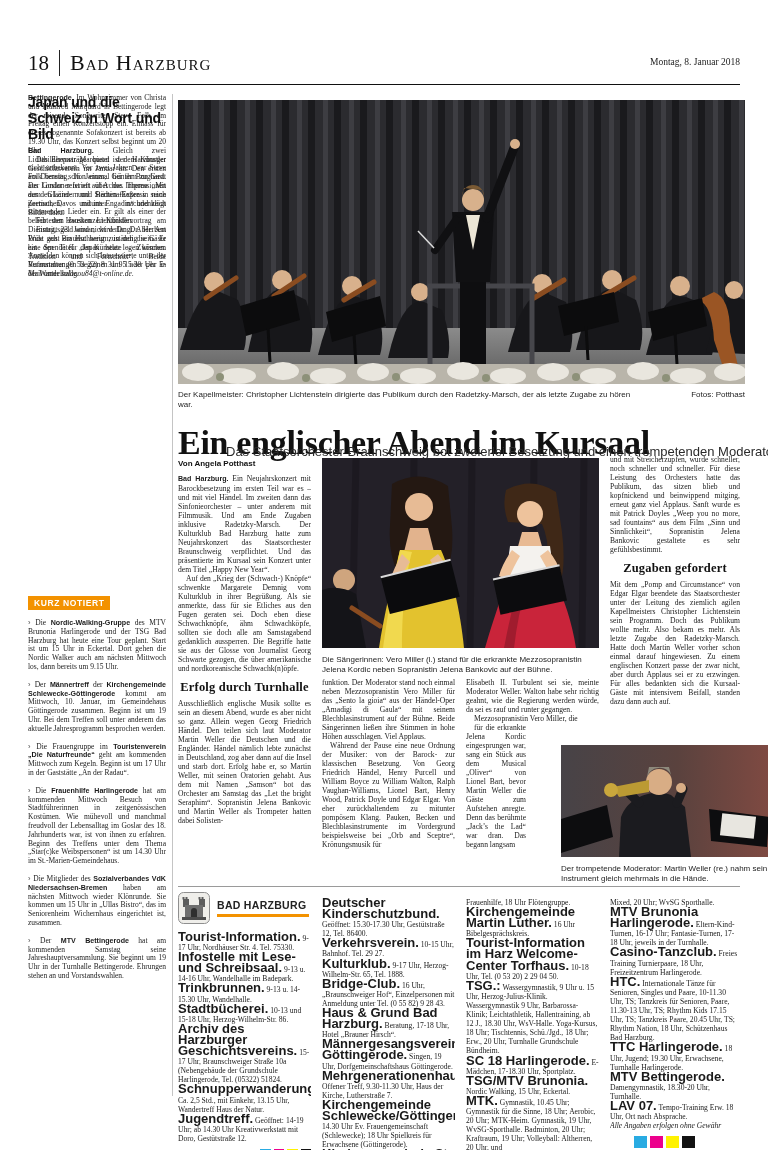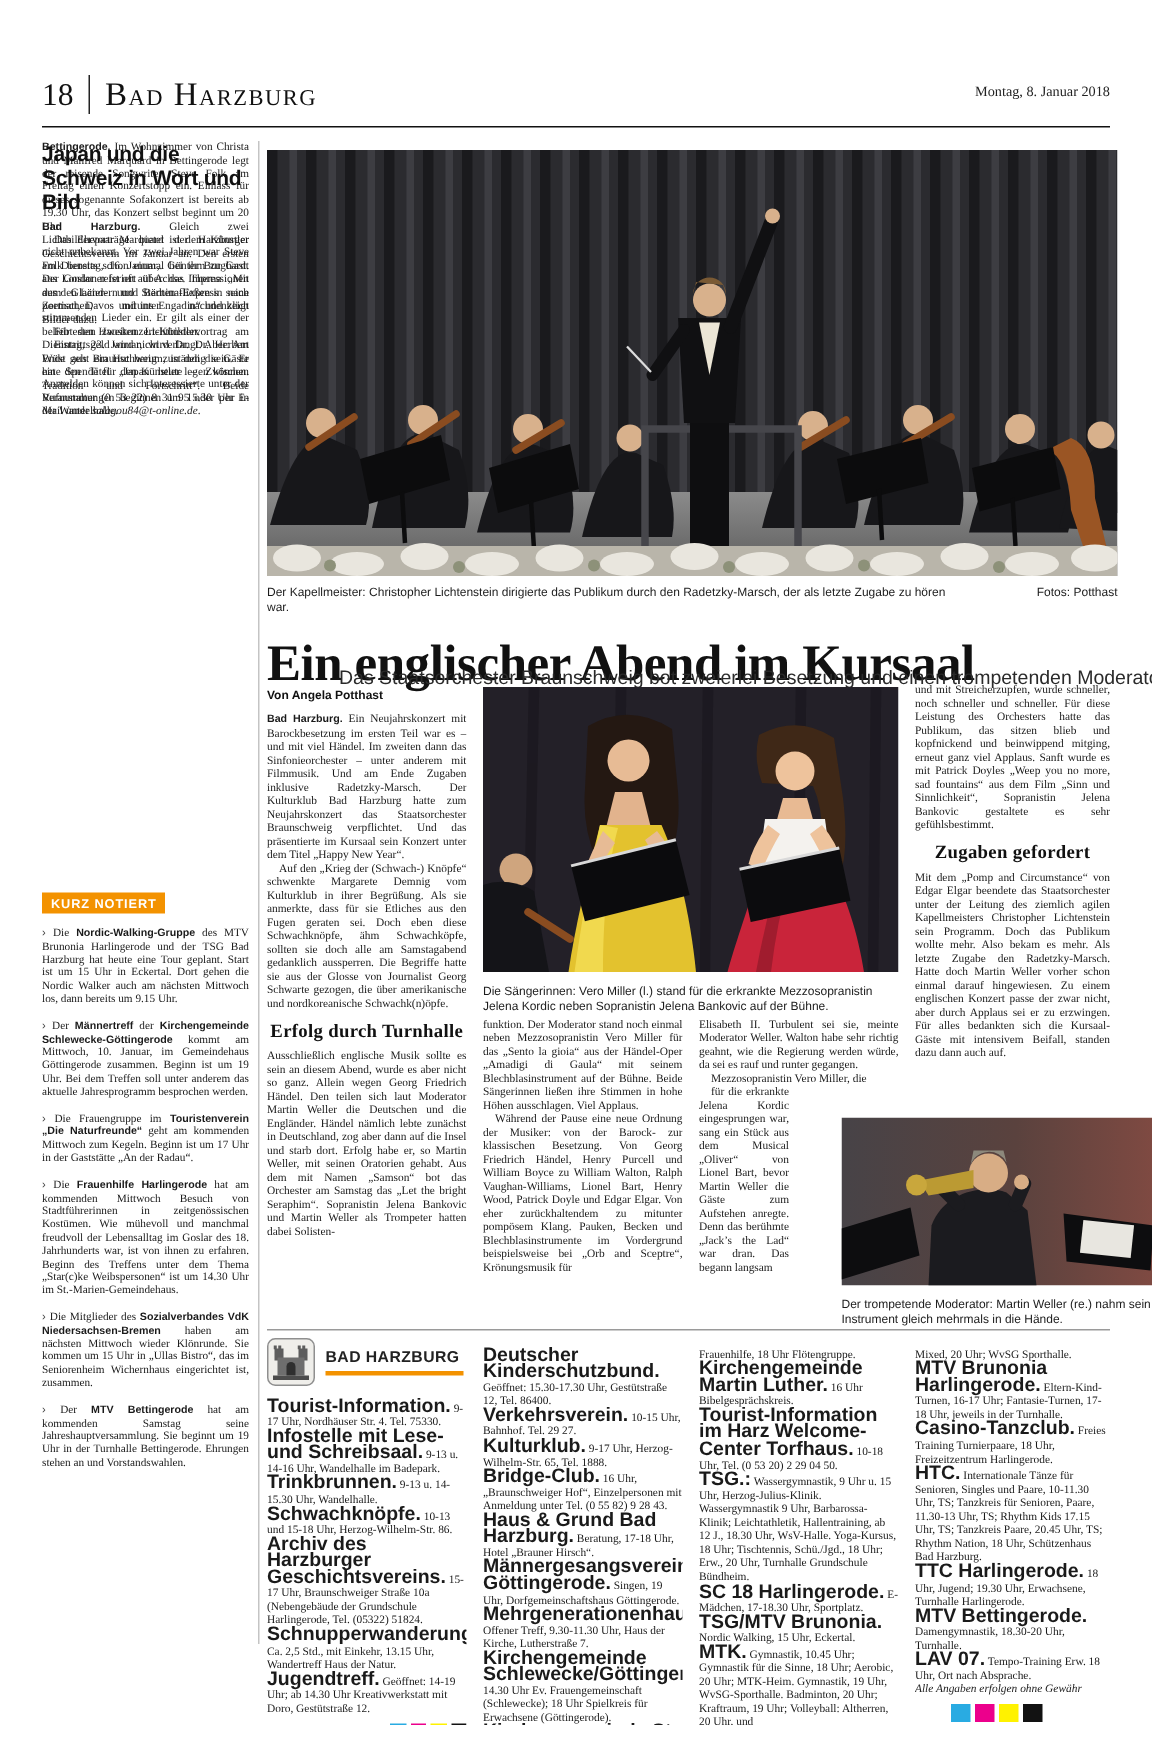--- a/index.html
+++ b/index.html
@@ -335,21 +335,21 @@
       </svg>
       <div class="logo-text-wrap">
         <div class="logo-title">BAD HARZBURG</div>
         <div class="logo-underline"></div>
       </div>
     </div>
     <div>
         <p class="entry"><b class="entry-name">Tourist-Information.</b><span> 9-17 Uhr, Nordhäuser Str. 4. Tel. 75330.</span></p>
         <p class="entry"><b class="entry-name">Infostelle mit Lese- und Schreibsaal.</b><span> 9-13 u. 14-16 Uhr, Wandelhalle im Badepark.</span></p>
         <p class="entry"><b class="entry-name">Trinkbrunnen.</b><span> 9-13 u. 14-15.30 Uhr, Wandelhalle.</span></p>
-        <p class="entry"><b class="entry-name">Schwachknöpfe.</b><span> 10-13 und 15-18 Uhr, Herzog-Wilhelm-Str. 86.</span></p>
+        <p class="entry"><b class="entry-name">Stadtbücherei.</b><span> 10-13 und 15-18 Uhr, Herzog-Wilhelm-Str. 86.</span></p>
         <p class="entry"><b class="entry-name">Archiv des Harzburger Geschichtsvereins.</b><span> 15-17 Uhr, Braunschweiger Straße 10a (Nebengebäude der Grundschule Harlingerode, Tel. (05322) 51824.</span></p>
         <p class="entry"><b class="entry-name">Schnupperwanderung.</b><span> Ca. 2,5 Std., mit Einkehr, 13.15 Uhr, Wandertreff Haus der Natur.</span></p>
         <p class="entry"><b class="entry-name">Jugendtreff.</b><span> Geöffnet: 14-19 Uhr; ab 14.30 Uhr Kreativwerkstatt mit Doro, Gestütstraße 12.</span></p>
       </div>
     <div class="marks" style="margin-left:82px;">
         <span style="background: rgb(41, 171, 226);"></span>
         <span style="background: rgb(236, 0, 140);"></span>
         <span style="background: rgb(255, 242, 0);"></span>
         <span style="background: rgb(18, 18, 18);"></span>
       </div>

